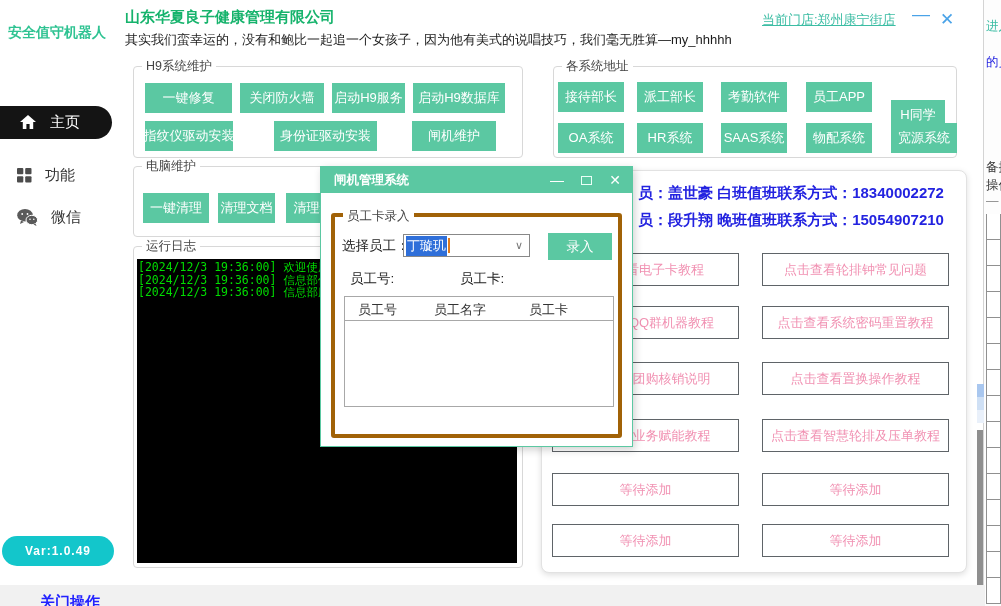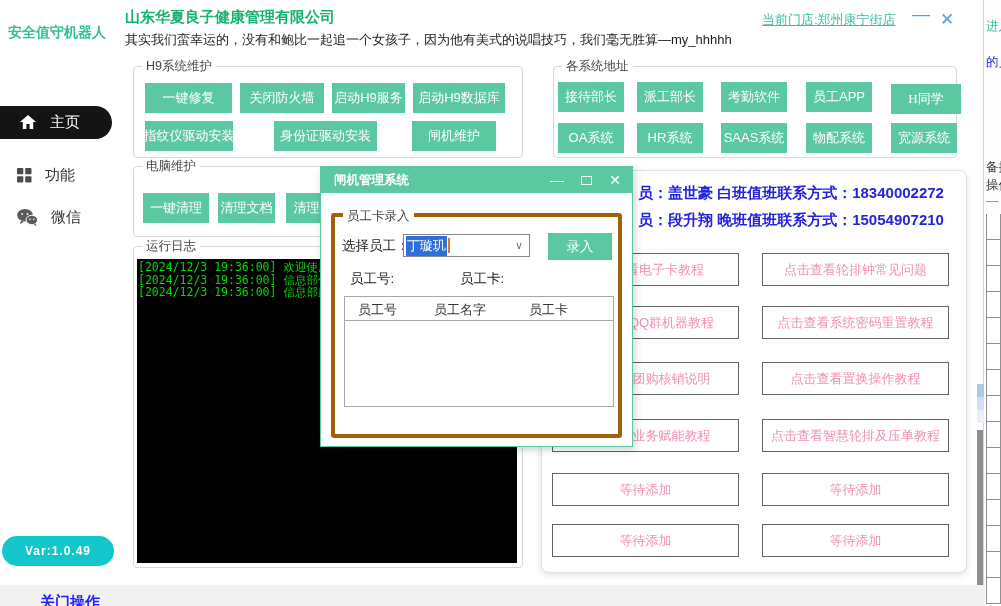--- a/index.html
+++ b/index.html
@@ -126,21 +126,21 @@
     <button class="tbtn" style="left:140px; top:54px; width:103px;">身份证驱动安装</button>
     <button class="tbtn" style="left:278px; top:54px; width:84px;">闸机维护</button>
   </div>
 
   <div class="gbox" style="left:553px; top:66px; width:404px; height:92px;">
     <span class="glabel">各系统地址</span>
     <button class="tbtn" style="left:4px;   top:15px; width:66px;">接待部长</button>
     <button class="tbtn" style="left:83px;  top:15px; width:66px;">派工部长</button>
     <button class="tbtn" style="left:167px; top:15px; width:66px;">考勤软件</button>
     <button class="tbtn" style="left:252px; top:15px; width:66px;">员工APP</button>
-    <button class="tbtn" style="left:337px; top:17px; width:70px;font-family:Liberation Serif, serif;">H同学</button>
+    <button class="tbtn" style="left:337px; top:33px; width:54px;">H同学</button>
     <button class="tbtn" style="left:4px;   top:56px; width:66px;">OA系统</button>
     <button class="tbtn" style="left:83px;  top:56px; width:66px;">HR系统</button>
     <button class="tbtn" style="left:167px; top:56px; width:66px;">SAAS系统</button>
     <button class="tbtn" style="left:252px; top:56px; width:66px;">物配系统</button>
     <button class="tbtn" style="left:337px; top:56px; width:66px;">宽源系统</button>
   </div>
 
   <div class="gbox" style="left:133px; top:166px; width:390px; height:71px;">
     <span class="glabel">电脑维护</span>
     <button class="tbtn" style="left:9px;   top:26px; width:66px;">一键清理</button>

